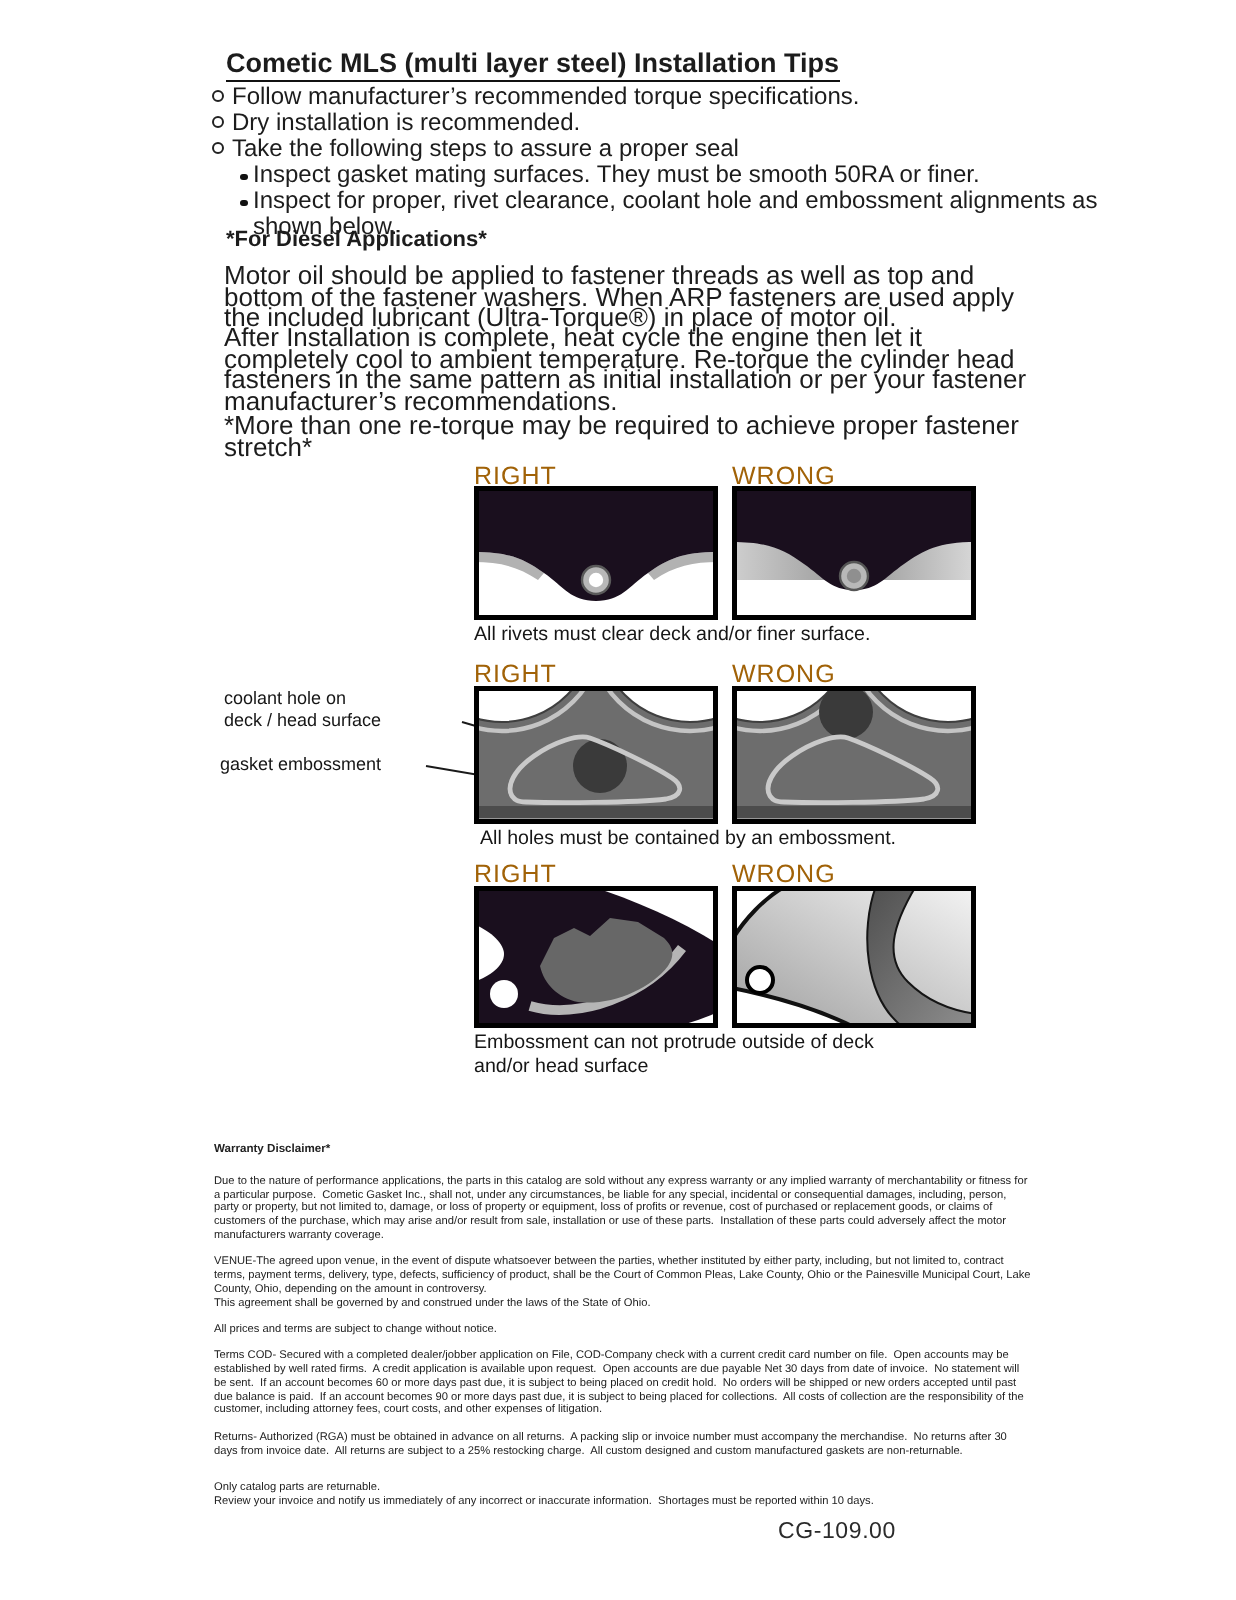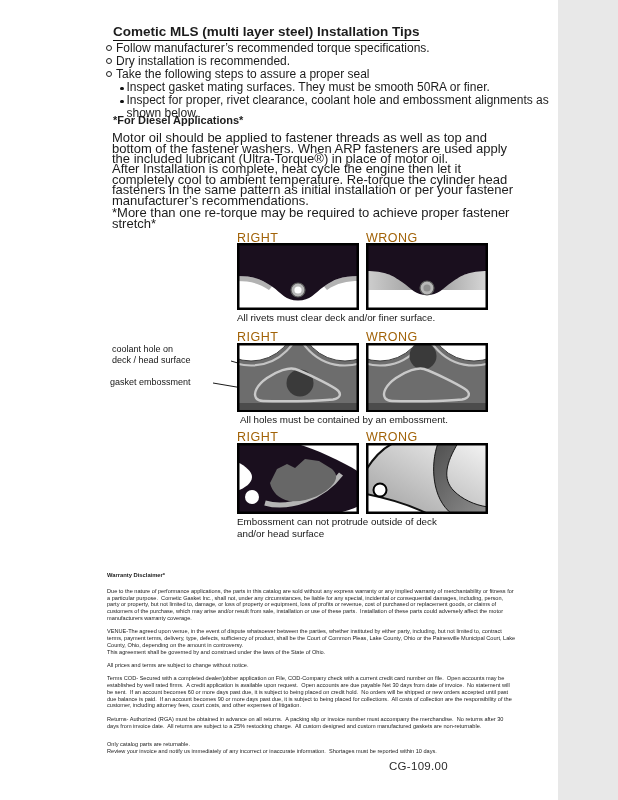--- a/index.html
+++ b/index.html
@@ -1,16 +1,16 @@
 <!DOCTYPE html>
 <html><head>
 <meta charset="utf-8">
 <style>
   html,body{margin:0;padding:0;background:#e8e8e8;}
-  .page{position:relative;width:558px;height:800px;background:#ffffff;overflow:hidden;
+  .page{position:relative;width:618px;height:800px;background:#ffffff;overflow:hidden;
         font-family:"Liberation Sans",sans-serif;color:#1c1c1c;}
   .abs{position:absolute;}
   .title{left:113px;top:24px;font-size:13.5px;font-weight:bold;
          border-bottom:1.6px solid #111;padding-bottom:1px;white-space:nowrap;}
   .bullets{left:106px;top:42px;font-size:12px;line-height:13px;width:460px;}
   .b-row{display:flex;align-items:baseline;}
   .b-ring{width:4px;height:4px;border:1px solid #222;border-radius:50%;
           display:inline-block;margin-right:4px;position:relative;top:-1px;flex:0 0 auto;}
   .b-sub{margin-left:14px;}
   .b-dot{width:3.5px;height:3.5px;background:#111;border-radius:50%;

